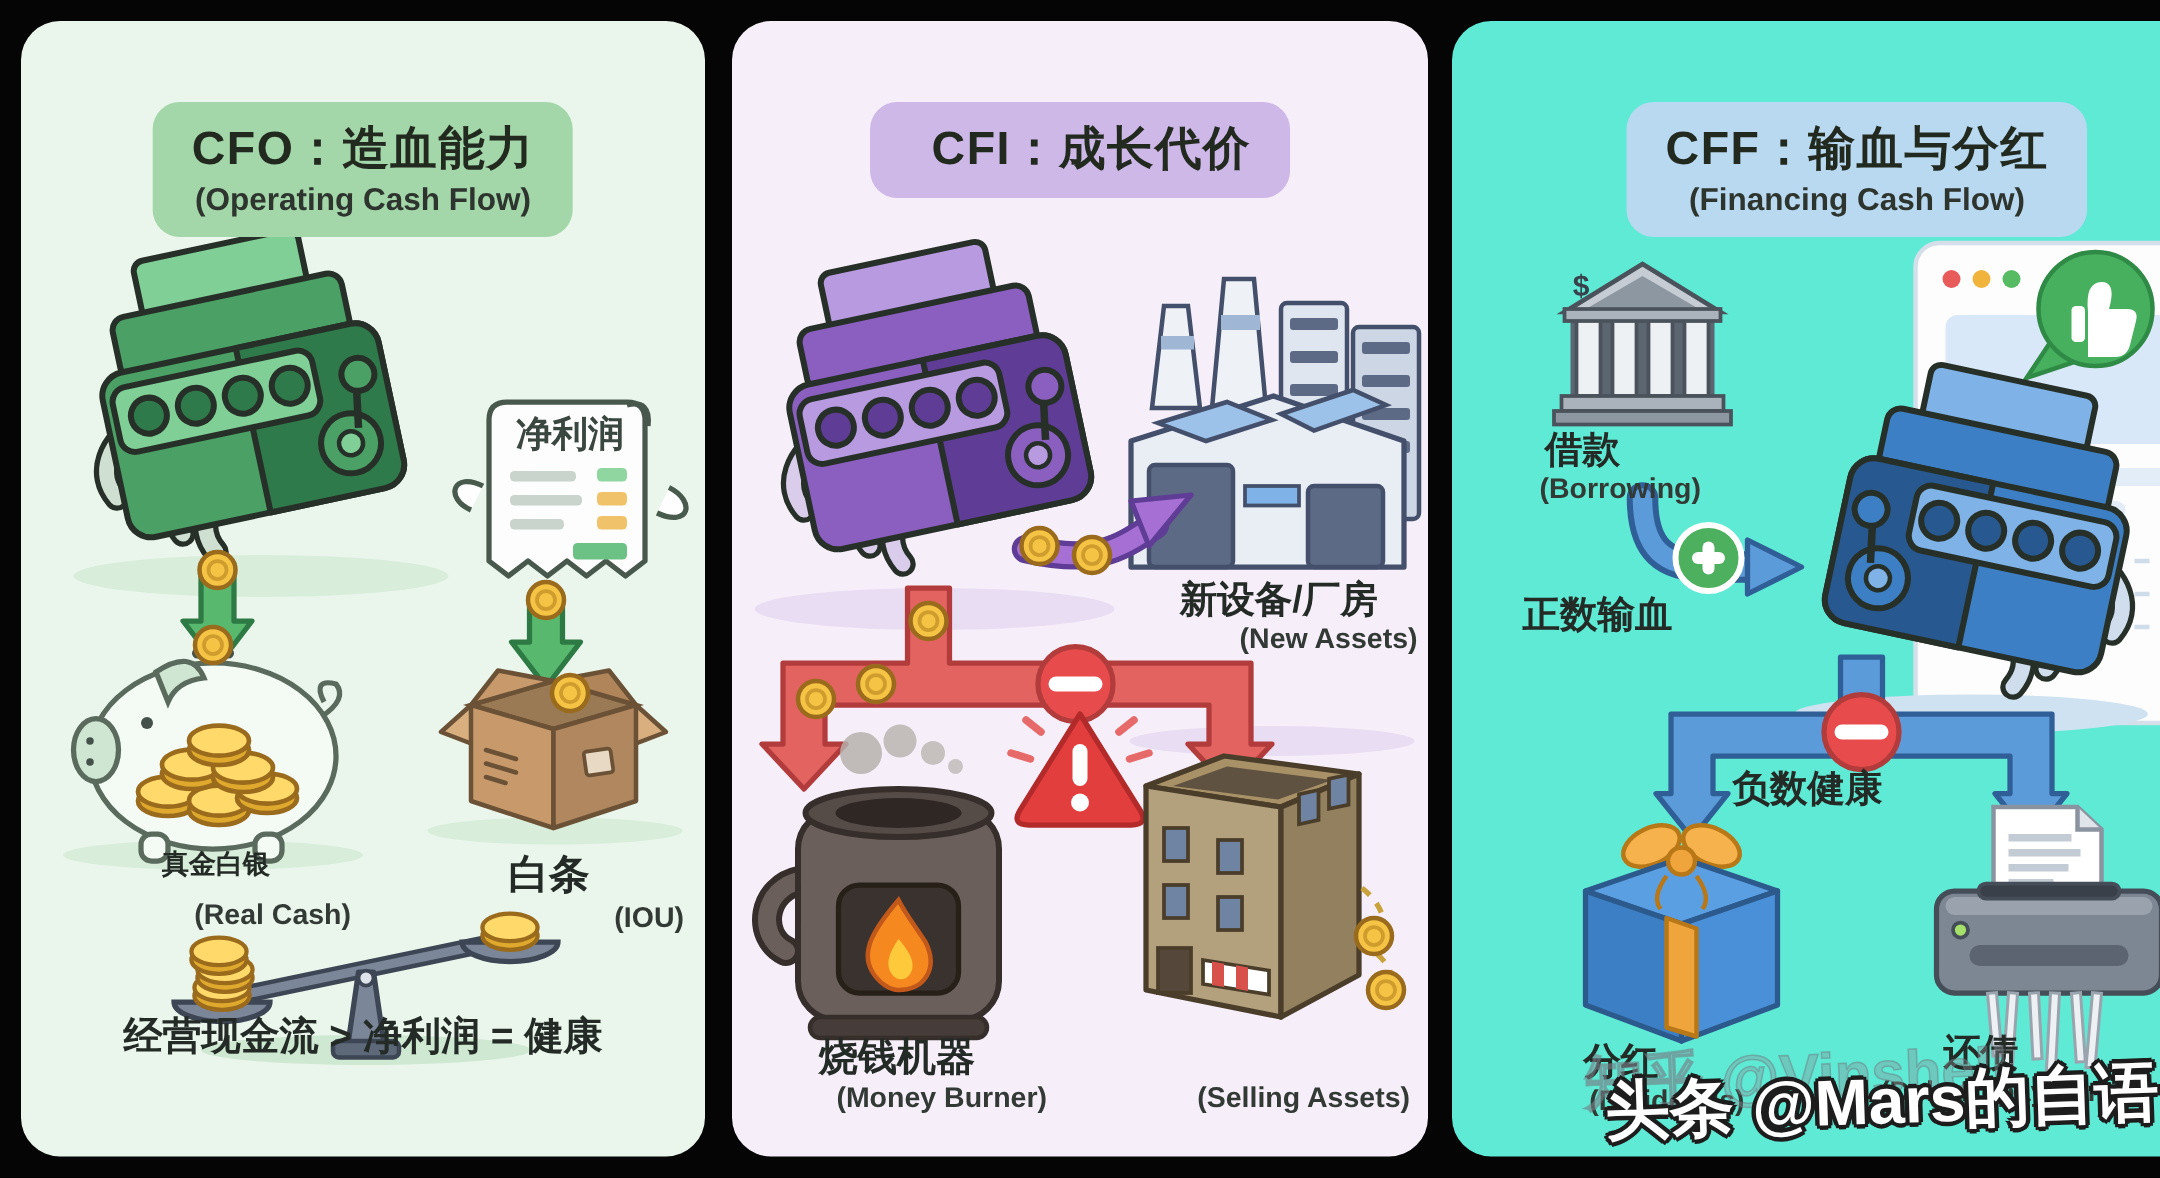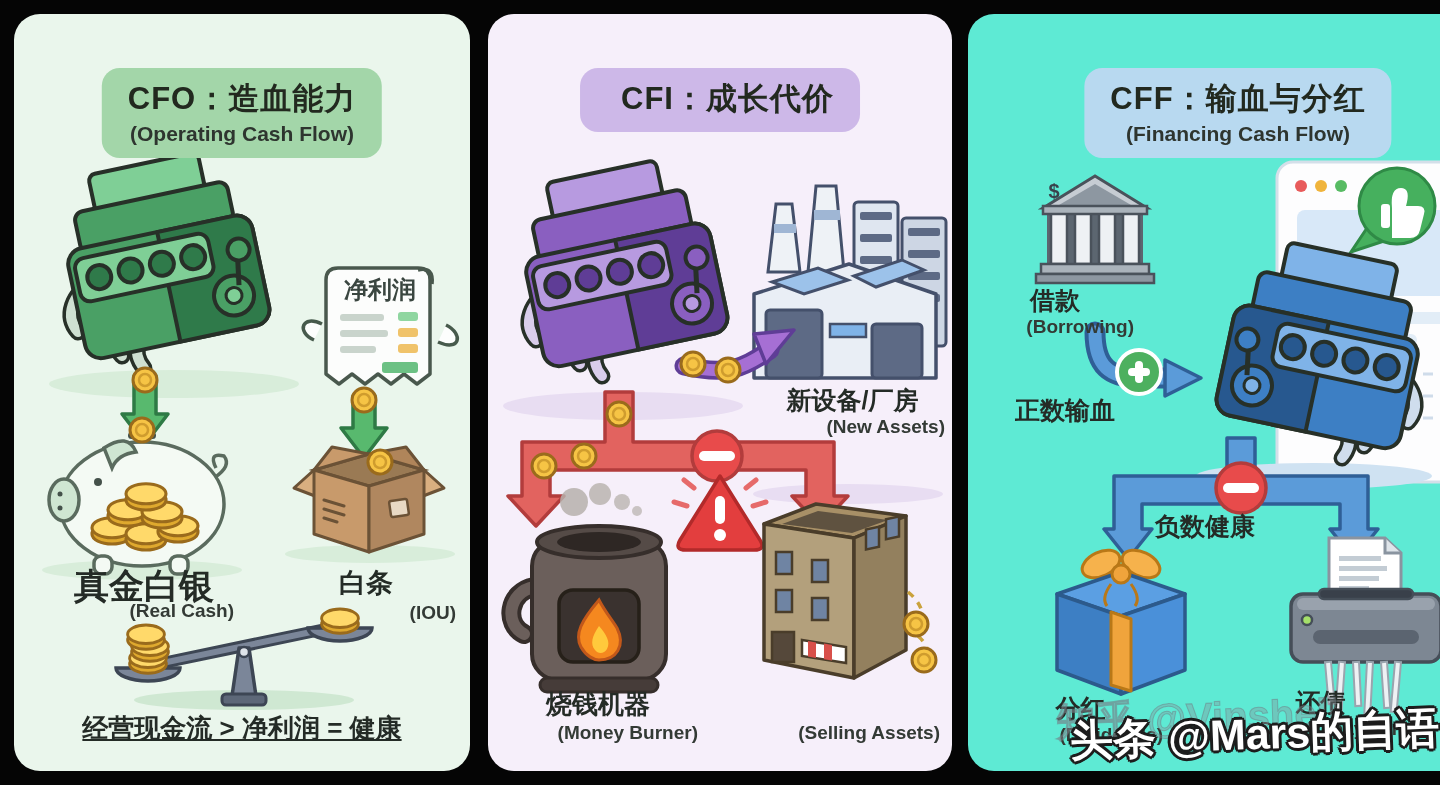--- a/index.html
+++ b/index.html
@@ -158,25 +158,25 @@
           <use href="#pan-shape"></use>
           <use href="#coin-flat" transform="translate(0,-4) scale(1.15)"></use>
         </g>
       </g>
     </svg>
     <div class="pill pill-cfo" style="background: rgb(163, 214, 169);">
       <div class="t">CFO：造血能力</div>
       <div class="s">(Operating Cash Flow)</div>
     </div>
     <div class="lbl sm" style="left:306px;top:262px;width:120px;">净利润</div>
-    <div class="lbl zh" style="left:40px;top:552px;width:180px;font-size:35px;">真金白银</div>
+    <div class="lbl zh" style="left:40px;top:552px;width:180px;font-size:18px;">真金白银</div>
     <div class="lbl en" style="left:40px;top:586px;width:180px;">(Real Cash)</div>
     <div class="lbl zh" style="left:262px;top:554px;width:180px;font-size:27px;">白条</div>
     <div class="lbl en" style="left:262px;top:588px;width:180px;">(IOU)</div>
-    <div class="lbl formula" style="left:10px;top:700px;width:436px;text-decoration:underline;">经营现金流 &gt; 净利润 = 健康</div>
+    <div class="lbl formula" style="left:10px;top:662px;width:436px;">经营现金流 &gt; 净利润 = 健康</div>
   </section>
 
   <section class="panel panel-cfi">
     <svg class="art" viewBox="0 0 464 757">
       <ellipse cx="135" cy="392" rx="120" ry="14" fill="#e8ddf2"></ellipse>
       <ellipse cx="360" cy="480" rx="95" ry="10" fill="#e8ddf2"></ellipse>
 
       <g transform="translate(266,158)">
         <rect x="100" y="30" width="44" height="128" rx="4" fill="#dfe6f0" stroke="#44506b" stroke-width="3"></rect>
         <rect x="106" y="40" width="32" height="8" rx="2" fill="#5d6a85"></rect>

